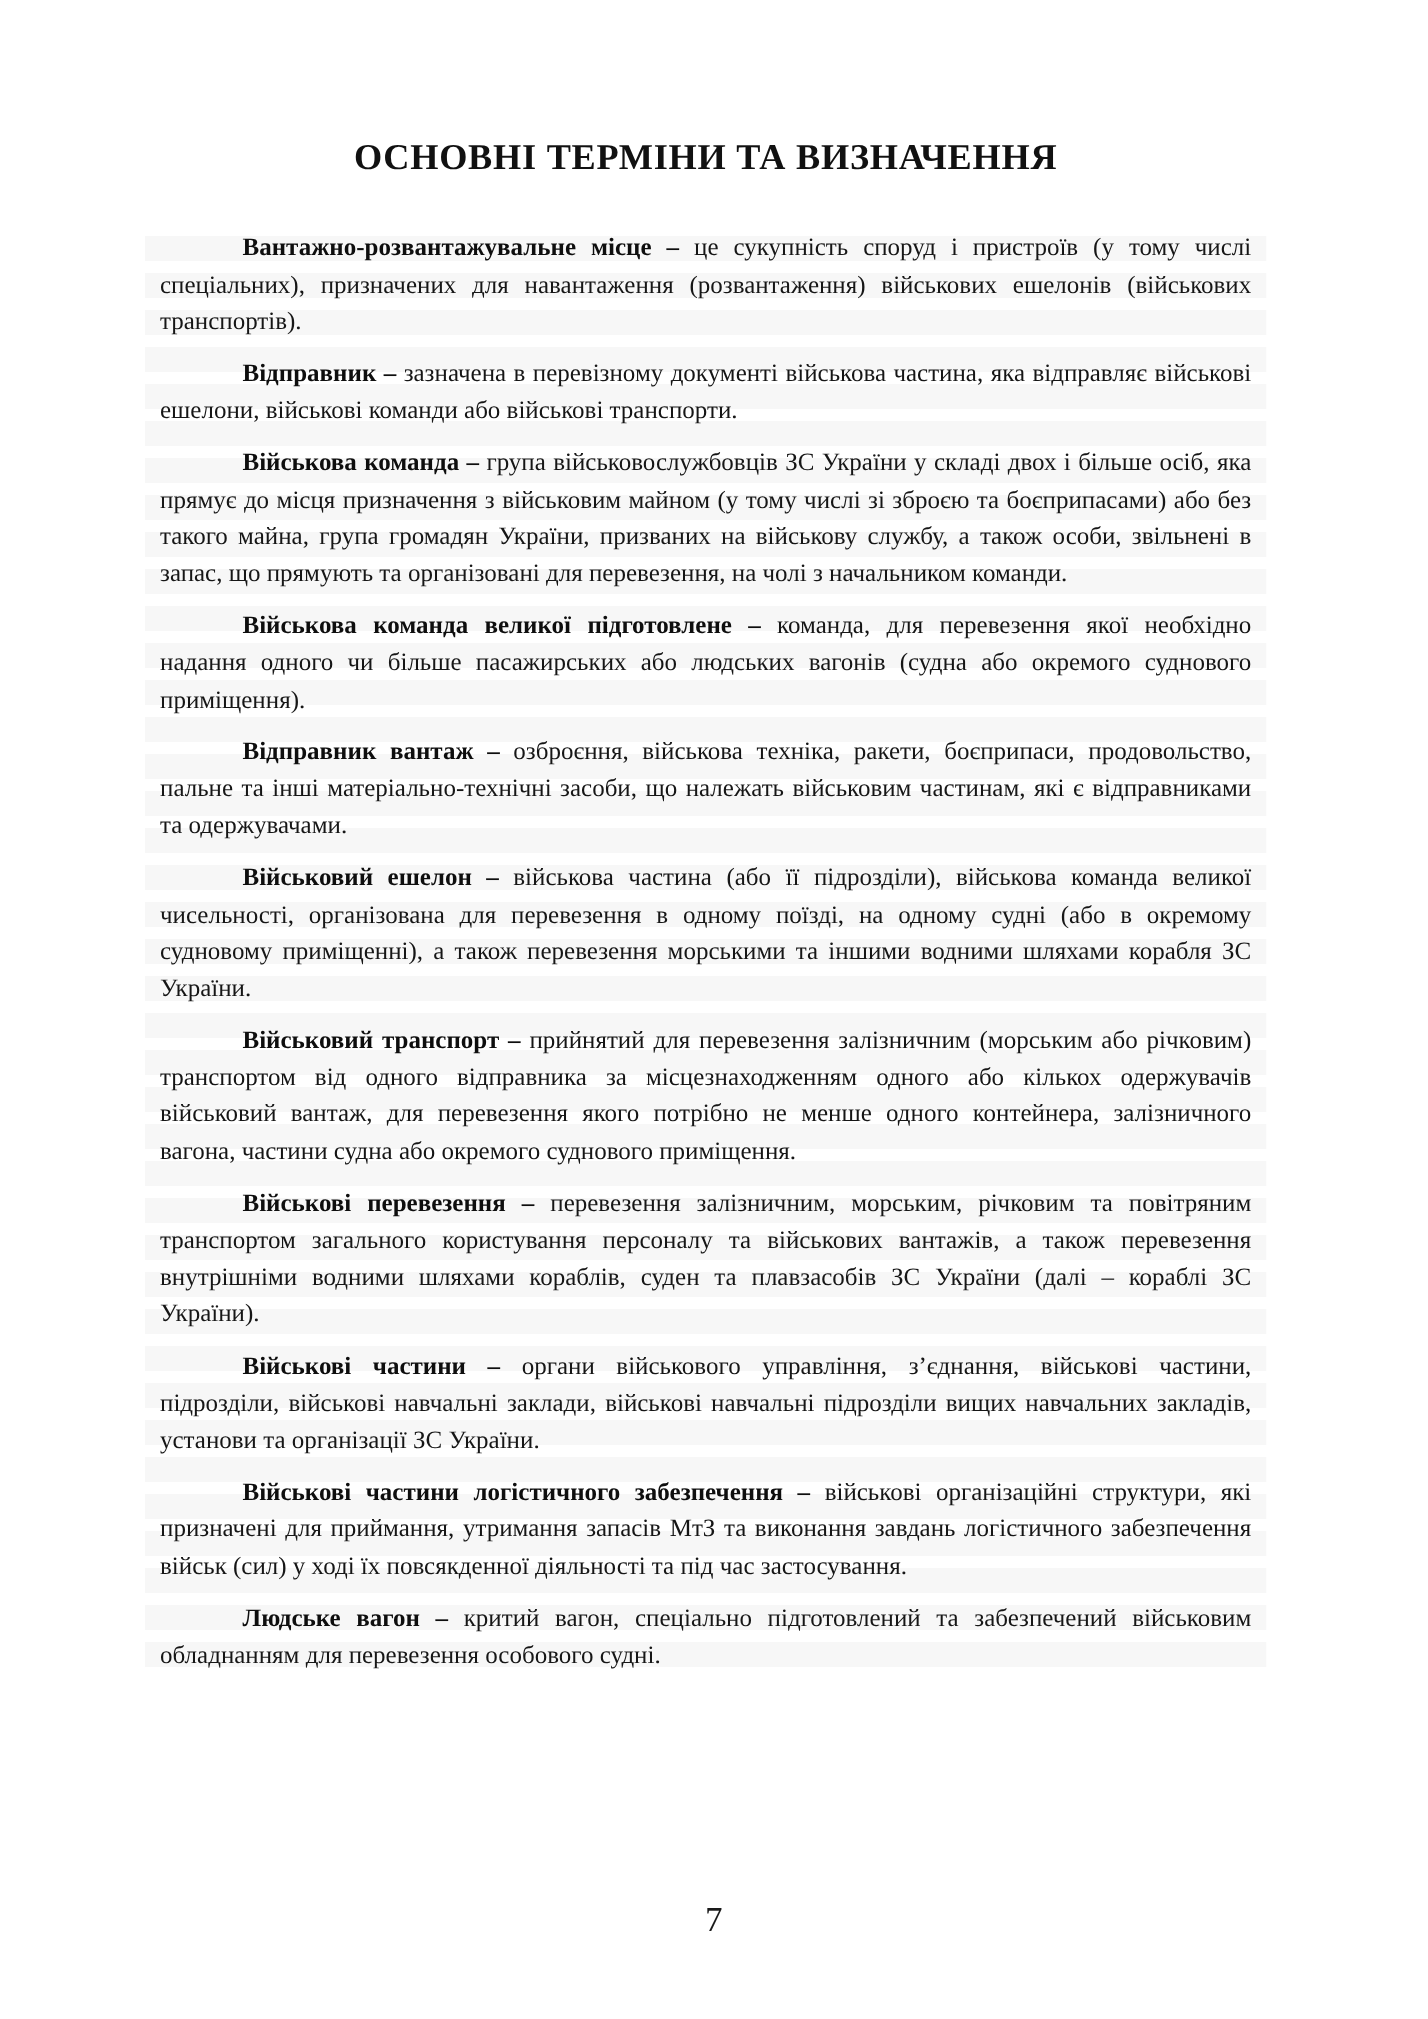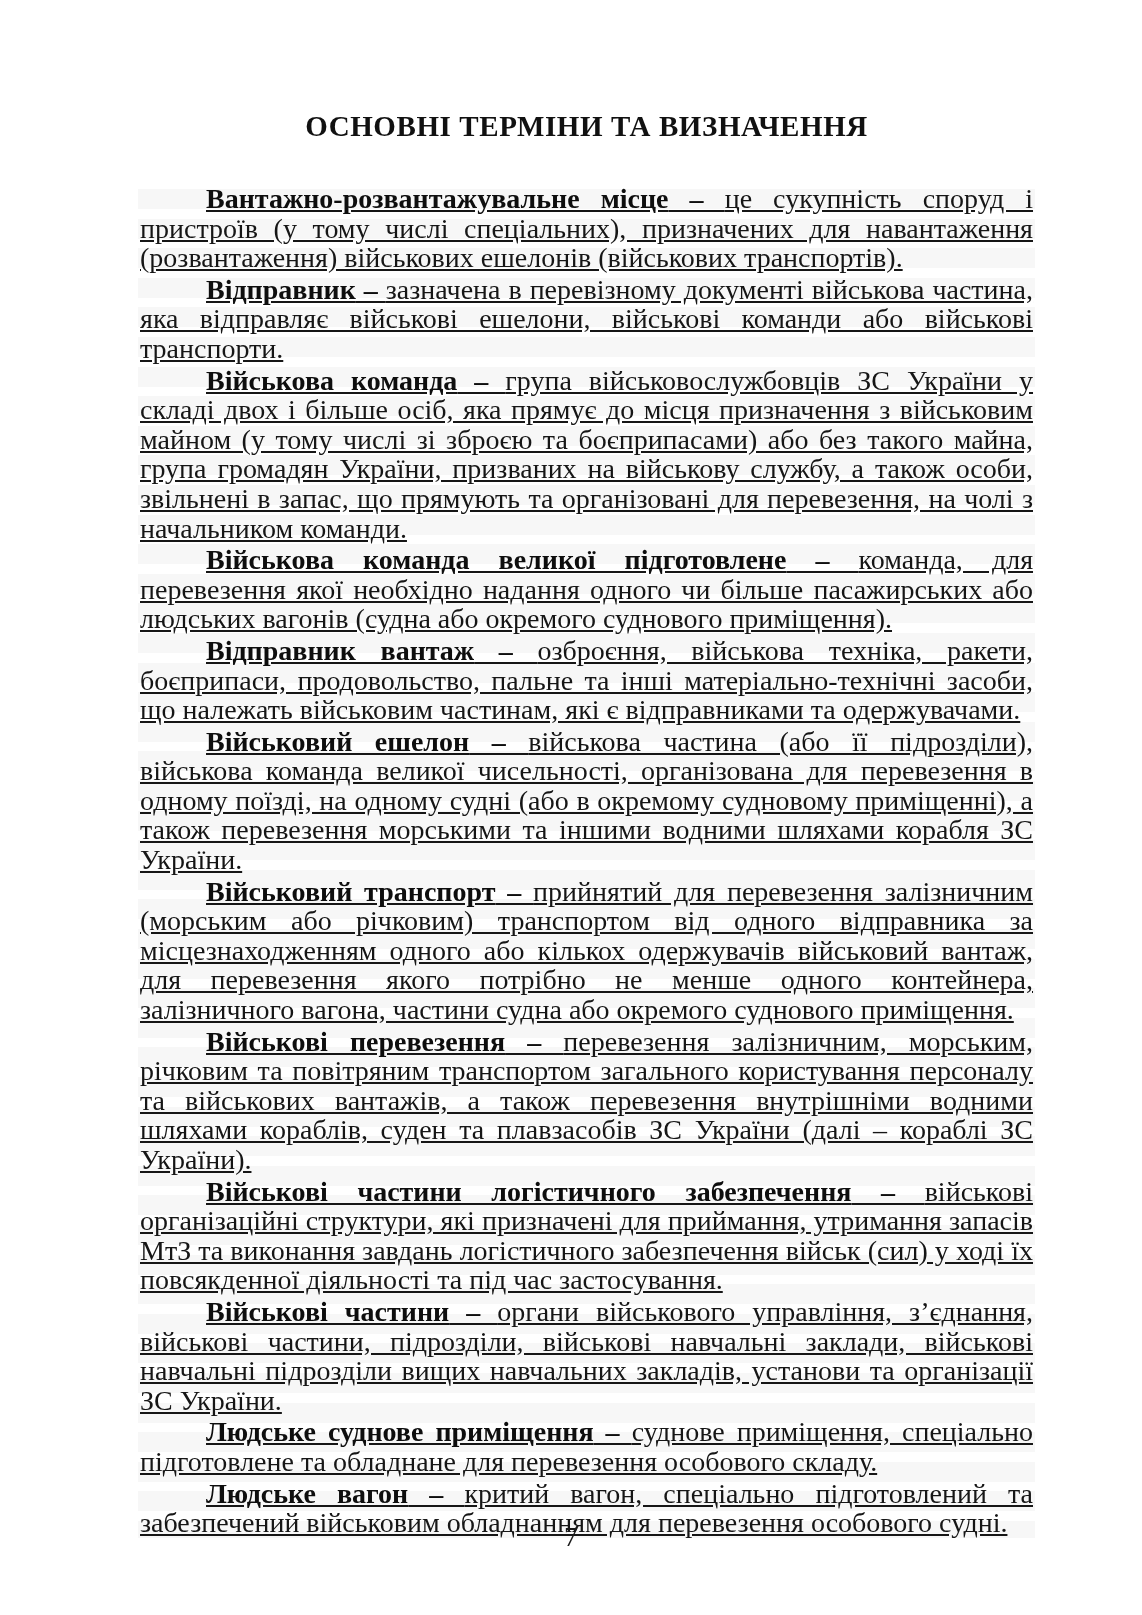--- a/index.html
+++ b/index.html
@@ -12,21 +12,21 @@
     width: 1142px;
     height: 1615px;
     margin: 0 auto;
     background: #ffffff;
     font-family: "Liberation Serif", "DejaVu Serif", serif;
     color: #161616;
     overflow: hidden;
   }
   .content {
     position: absolute;
-    left: 138px;
+    left: 116px;
     top: 110px;
     width: 897px;
   }
   .doc-title {
     margin: 0 0 42px 0;
     font-size: 29px;
     line-height: 32px;
     font-weight: 700;
     text-align: center;
     letter-spacing: 0.6px;
@@ -38,26 +38,25 @@
       to bottom,
       rgba(0,0,0,0)    0px,
       rgba(0,0,0,0)    5px,
       rgba(0,0,0,0.030) 5px,
       rgba(0,0,0,0.030) 25px,
       rgba(0,0,0,0)    25px,
       rgba(0,0,0,0)    29.6px
     );
   }
   .term-paragraph {
-    margin: 2px;
-    font-size: 28px;
+    margin: 12px;
+    font-size: 20px;
     line-height: 29.6px;
     text-align: justify;
     text-indent: 66px;
-    text-decoration: underline;
   }
   .term-name, .term-separator {
     font-weight: 700;
     color: #0e0e0e;
   }
   .page-footer {
     position: absolute;
     top: 1522px;
     left: 0;
     width: 100%;
@@ -83,25 +82,24 @@
   <p class="term-paragraph"><span class="term-name">Військова команда великої підготовлене</span><span class="term-separator"> – </span><span class="term-definition">команда, для перевезення якої необхідно надання одного чи більше пасажирських або людських вагонів (судна або окремого суднового приміщення).</span></p>
 
   <p class="term-paragraph"><span class="term-name">Відправник вантаж</span><span class="term-separator"> – </span><span class="term-definition">озброєння, військова техніка, ракети, боєприпаси, продовольство, пальне та інші матеріально-технічні засоби, що належать військовим частинам, які є відправниками та одержувачами.</span></p>
 
   <p class="term-paragraph"><span class="term-name">Військовий ешелон</span><span class="term-separator"> – </span><span class="term-definition">військова частина (або її підрозділи), військова команда великої чисельності, організована для перевезення в одному поїзді, на одному судні (або в окремому судновому приміщенні), а також перевезення морськими та іншими водними шляхами корабля ЗС України.</span></p>
 
   <p class="term-paragraph"><span class="term-name">Військовий транспорт</span><span class="term-separator"> – </span><span class="term-definition">прийнятий для перевезення залізничним (морським або річковим) транспортом від одного відправника за місцезнаходженням одного або кількох одержувачів військовий вантаж, для перевезення якого потрібно не менше одного контейнера, залізничного вагона, частини судна або окремого суднового приміщення.</span></p>
 
   <p class="term-paragraph"><span class="term-name">Військові перевезення</span><span class="term-separator"> – </span><span class="term-definition">перевезення залізничним, морським, річковим та повітряним транспортом загального користування персоналу та військових вантажів, а також перевезення внутрішніми водними шляхами кораблів, суден та плавзасобів ЗС України (далі – кораблі ЗС України).</span></p>
 
+  <p class="term-paragraph"><span class="term-name">Військові частини</span><span class="term-separator"> – </span><span class="term-definition">органи військового управління, з’єднання, військові частини, підрозділи, військові навчальні заклади, військові навчальні підрозділи вищих навчальних закладів, установи та організації ЗС України.</span></p>
+
   <p class="term-paragraph"><span class="term-name">Військові частини логістичного забезпечення</span><span class="term-separator"> – </span><span class="term-definition">військові організаційні структури, які призначені для приймання, утримання запасів МтЗ та виконання завдань логістичного забезпечення військ (сил) у ході їх повсякденної діяльності та під час застосування.</span></p>
 
-  <p class="term-paragraph"><span class="term-name">Військові частини</span><span class="term-separator"> – </span><span class="term-definition">органи військового управління, з’єднання, військові частини, підрозділи, військові навчальні заклади, військові навчальні підрозділи вищих навчальних закладів, установи та організації ЗС України.</span></p>
-
-  <p class="term-paragraph"><span class="term-name">Людське суднове приміщення</span><span class="term-separator"> – </span><span class="term-definition">суднове приміщення, спеціально підготовлене та обладнане для перевезення особового складу.</span></p>
 
   <p class="term-paragraph"><span class="term-name">Людське вагон</span><span class="term-separator"> – </span><span class="term-definition">критий вагон, спеціально підготовлений та забезпечений військовим обладнанням для перевезення особового судні.</span></p>
 </div>
   </div>
   <div class="page-footer">
     <span>7</span>
   </div>
 </div>
 
 </body></html>

